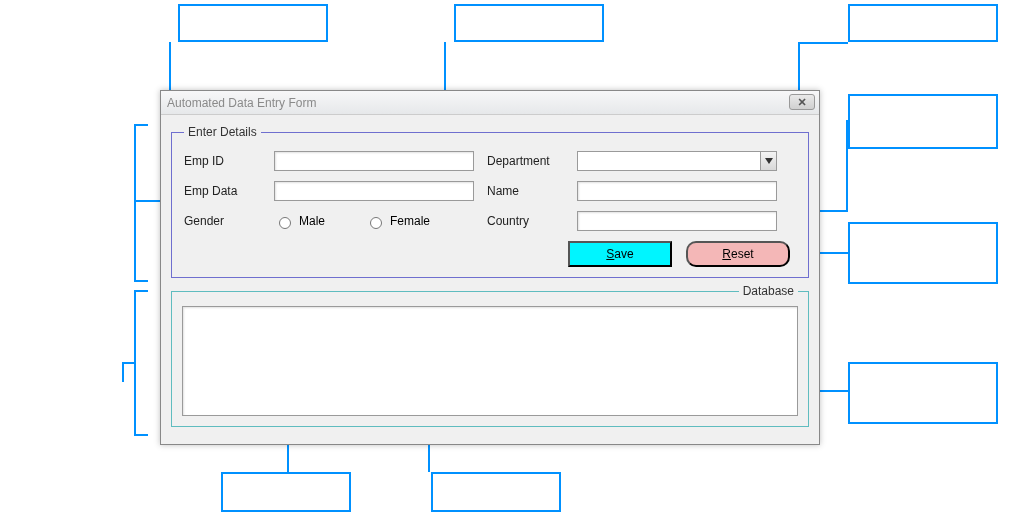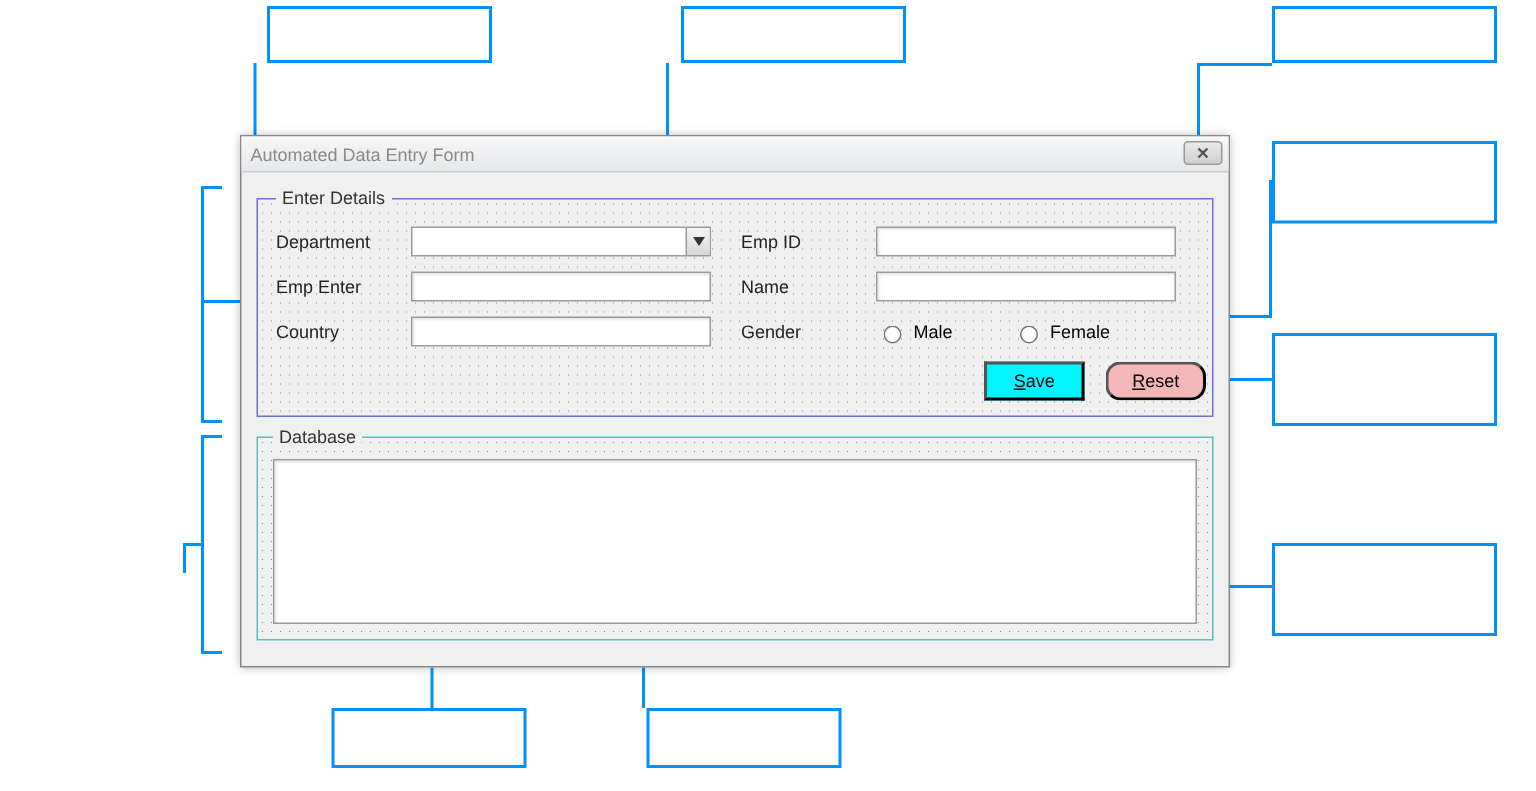--- a/index.html
+++ b/index.html
@@ -59,35 +59,36 @@
     font-size: 11px;
     color: #555;
     cursor: pointer;
   }
   .form-body {
     padding: 10px;
   }
   fieldset.enter-details {
     border: 1px solid #6f6fcf;
     margin: 0 0 6px 0;
-    padding: 12px 4px 10px 12px;
+    padding: 12px 18px 10px 12px;
     background-image: radial-gradient(circle, #888 0.5px, transparent 0.5px);
     background-size: 6px 6px;
     background-position: 0 0;
     position: relative;
   }
   fieldset.enter-details > .frame-inner {
     background: transparent;
   }
   fieldset.database {
     border: 1px solid #5fbcbf;
     margin: 0;
     padding: 8px 10px 10px 10px;
     background-image: radial-gradient(circle, #888 0.5px, transparent 0.5px);
     background-size: 6px 6px;
+    text-align: right;
   }
   legend {
     padding: 0 4px;
     color: #333;
     background: #f0f0f0;
   }
   .row {
     display: flex;
     align-items: center;
     margin-bottom: 10px;
@@ -147,21 +148,21 @@
   .radio-item input[type="radio"] {
     width: 12px; height: 12px;
   }
   .btn-row {
     display: flex;
     justify-content: flex-end;
     gap: 14px;
     margin-top: 8px;
   }
   .btn {
-    width: 67px;
+    width: 104px;
     height: 26px;
     border: 1px solid #555;
     font-size: 12px;
     cursor: pointer;
     text-decoration-color: transparent;
   }
   .btn .ul { text-decoration: underline; }
   .btn-save {
     background: #00f5ff;
     border-style: outset;
@@ -233,63 +234,63 @@
     <div class="closebtn">
       <span>✕</span>
     </div>
   </div>
   <div class="form-body">
     <fieldset class="enter-details">
       <legend>Enter Details</legend>
       <div class="frame-inner">
         <div class="row">
           <div class="field-col">
+            <span class="lbl">Emp ID</span>
+            <input class="txt" type="text" value="" style="">
+          </div>
+          <div class="field-col">
             <span class="lbl">Department</span>
             <div class="combo-wrap">
               <input type="text" value="" style="">
               <div class="combo-arrow">
                 <svg viewBox="0 0 8 6">
                     <path d="M0 0 L8 0 L4 6 Z" fill="#333"></path>
                   </svg>
               </div>
             </div>
           </div>
-          <div class="field-col">
-            <span class="lbl">Emp ID</span>
-            <input class="txt" type="text" value="" style="">
-          </div>
         </div>
         <div class="row">
           <div class="field-col">
-            <span class="lbl">Emp Enter</span>
+            <span class="lbl">Emp Data</span>
             <input class="txt" type="text" value="" style="">
           </div>
           <div class="field-col">
             <span class="lbl">Name</span>
             <input class="txt" type="text" value="" style="">
           </div>
         </div>
         <div class="row">
-          <div class="field-col">
-            <span class="lbl">Country</span>
-            <input class="txt" type="text" value="" style="">
-          </div>
           <div class="field-col">
             <span class="lbl">Gender</span>
             <div class="radio-group">
               <label class="radio-item">
                 <input type="radio" name="gender" style="">
                 <span>Male</span>
               </label>
               <label class="radio-item">
                 <input type="radio" name="gender" style="">
                 <span>Female</span>
               </label>
             </div>
           </div>
+          <div class="field-col">
+            <span class="lbl">Country</span>
+            <input class="txt" type="text" value="" style="">
+          </div>
         </div>
         <div class="btn-row">
           <button class="btn btn-save"><span class="ul">S</span>ave</button>
           <button class="btn btn-reset"><span class="ul">R</span>eset</button>
         </div>
       </div>
     </fieldset>
 
     <fieldset class="database">
       <legend>Database</legend>

